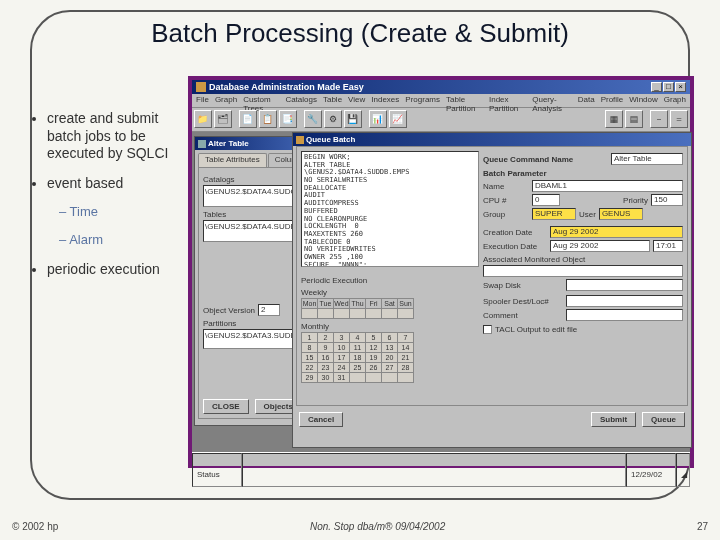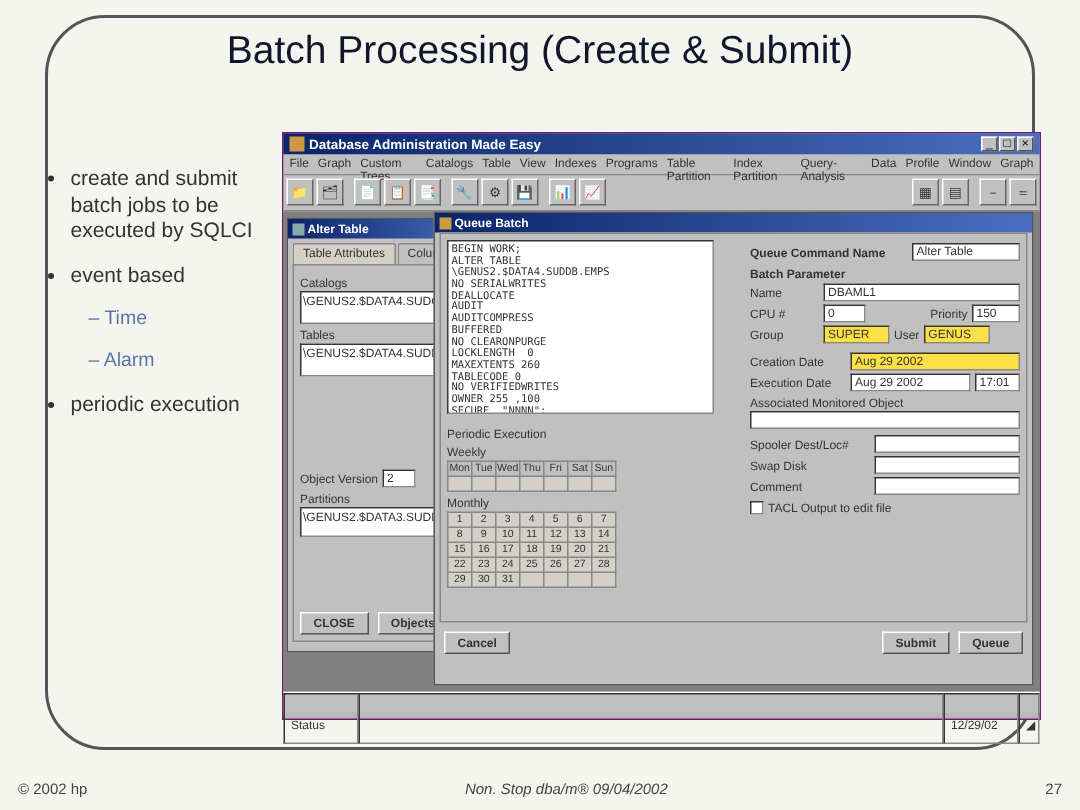--- a/index.html
+++ b/index.html
@@ -4,21 +4,21 @@
 <style>
   * { box-sizing: border-box; margin: 0; padding: 0; }
   body { width: 720px; height: 540px; background: #f5f5f0; font-family: Arial, sans-serif; font-size: 11px; color: #333; position: relative; overflow: hidden; }
   .slide { width: 720px; height: 540px; position: relative; }
   .rounded-frame { position: absolute; top: 10px; left: 30px; right: 30px; bottom: 40px; border: 2px solid #555; border-radius: 40px; }
   .title { position: absolute; top: 18px; left: 0; width: 720px; text-align: center; font-size: 26px; color: #0f172a; }
   .bullets { position: absolute; top: 110px; left: 45px; width: 135px; font-size: 14px; line-height: 1.25; }
   .bullets li { list-style: disc; margin-left: 2px; margin-bottom: 12px; color: #333; }
   .bullets li.sub { list-style: none; margin-left: 14px; font-size: 13px; color: #5b75a3; }
   .bullets li.sub::before { content: "– "; color: #5b75a3; }
-  .app { position: absolute; top: 88px; left: 188px; width: 506px; height: 392px; background: #b9b9b9; border: 1px solid #701a75; font-size: 8px; font-family: Tahoma, sans-serif; }
+  .app { position: absolute; top: 76px; left: 188px; width: 506px; height: 392px; background: #b9b9b9; border: 4px solid #701a75; font-size: 8px; font-family: Tahoma, sans-serif; }
   .titlebar { height: 14px; background: linear-gradient(to right,#0a246a,#4a6fbf); color: #fff; padding: 1px 4px; display: flex; align-items: center; }
   .titlebar .t { flex: 1; font-weight: bold; font-size: 9px; }
   .winbtn { width: 11px; height: 10px; background: #c0c0c0; border: 1px solid #fff; border-right-color:#555; border-bottom-color:#555; margin-left: 1px; text-align:center; line-height:8px; font-size:8px; color:#000;}
   .menubar { height: 14px; background: #c0c0c0; display: flex; gap: 6px; padding: 1px 4px; border-bottom: 1px solid #888; font-size: 8px; }
   .menubar span { cursor: default; }
   .toolbar { height: 24px; background: #c0c0c0; display: flex; gap: 2px; padding: 2px; border-bottom: 1px solid #888; }
   .tbtn { width: 18px; height: 18px; background: #c0c0c0; border: 1px solid #fff; border-right-color:#666; border-bottom-color:#666; display:flex; align-items:center; justify-content:center; font-size:9px;}
   .tsep { width: 3px; }
   .stage { position: relative; height: 320px; background: #808080; }
   .statusbar { height: 14px; background: #c0c0c0; border-top: 1px solid #fff; display: flex; font-size: 8px;}
@@ -240,21 +240,21 @@
                       <td></td>
                       <td></td>
                       <td></td>
                       <td></td>
                     </tr>
             </tbody>
                 </table>
           </div>
         </div>
 
-        <div style="flex:1;margin-left:20px;">
+        <div style="flex:1;">
           <div class="row">
             <span style="flex:1;font-weight:bold;">Queue Command Name</span>
             <span class="textin" style="width:72px;">Alter Table</span>
           </div>
           <div class="group-label" style="font-weight:bold;margin-top:4px;">Batch Parameter</div>
           <div class="row">
             <span class="lbl">Name</span>
             <span class="textin" style="flex:1;">DBAML1</span>
           </div>
           <div class="row">
@@ -273,26 +273,26 @@
             <span class="lbl" style="min-width:64px;">Creation Date</span>
             <span class="textin ro" style="flex:1;">Aug 29 2002</span>
           </div>
           <div class="row">
             <span class="lbl" style="min-width:64px;">Execution Date</span>
             <span class="textin" style="flex:1;">Aug 29 2002</span>
             <span class="textin" style="width:30px;">17:01</span>
           </div>
           <div class="group-label">Associated Monitored Object</div>
           <div class="textin" style="width:100%;"></div>
+          <div class="row">
+            <span class="lbl" style="min-width:80px;">Swap Disk</span>
+            <span class="textin" style="flex:1;"></span>
+          </div>
           <div class="row" style="margin-top:4px;">
             <span class="lbl" style="min-width:80px;">Spooler Dest/Loc#</span>
-            <span class="textin" style="flex:1;"></span>
-          </div>
-          <div class="row">
-            <span class="lbl" style="min-width:80px;">Swap Disk</span>
             <span class="textin" style="flex:1;"></span>
           </div>
           <div class="row">
             <span class="lbl" style="min-width:80px;">Comment</span>
             <span class="textin" style="flex:1;"></span>
           </div>
           <div class="chk" style="margin-top:4px;">
             <span class="chkbox"></span>
             <span>TACL Output to edit file</span>
           </div>

